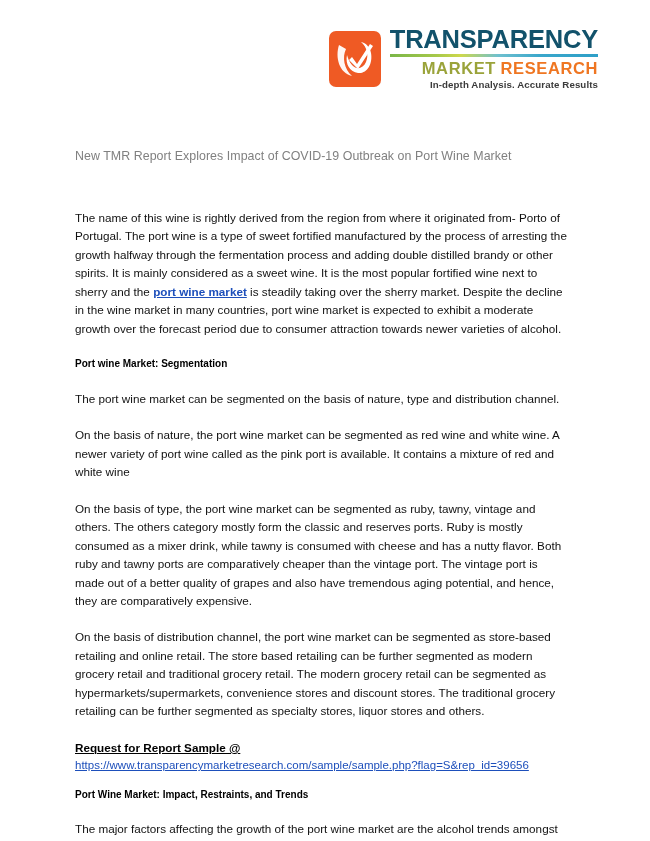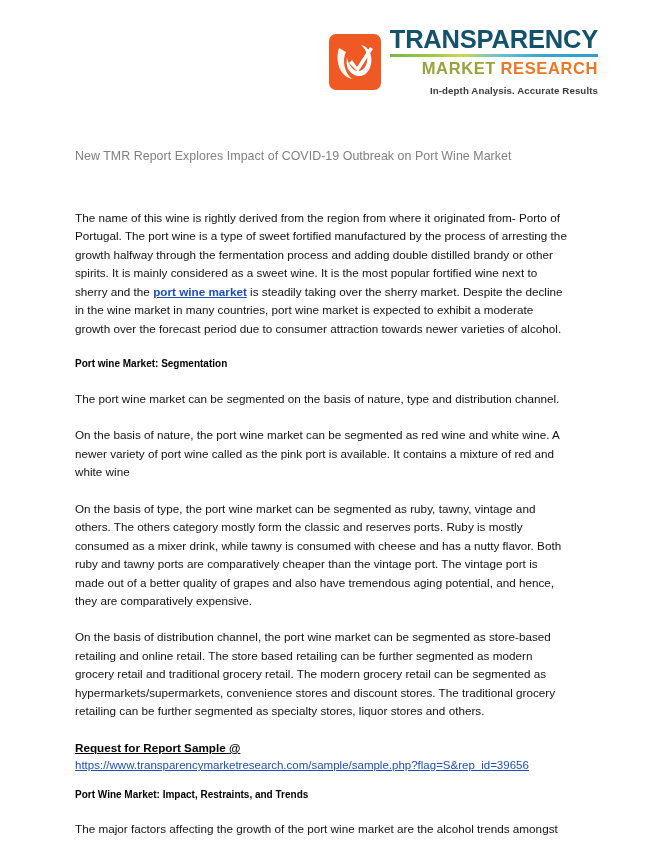--- a/index.html
+++ b/index.html
@@ -76,21 +76,21 @@
     padding-left: 32px;
   }
   .logo-sub .m { color: #9aa33a; }
   .logo-sub .r { color: #ef7622; }
   .logo-tag {
     font-size: 9.7px;
     font-weight: bold;
     color: #3b3b3b;
     letter-spacing: 0.1px;
     line-height: 1.25;
-    margin-top: 8px;
+    margin-top: 2px;
     white-space: nowrap;
     text-align: right;
   }
 
   
   .content {
     position: absolute;
     left: 75px;
     top: 132px;
     width: 500px;

